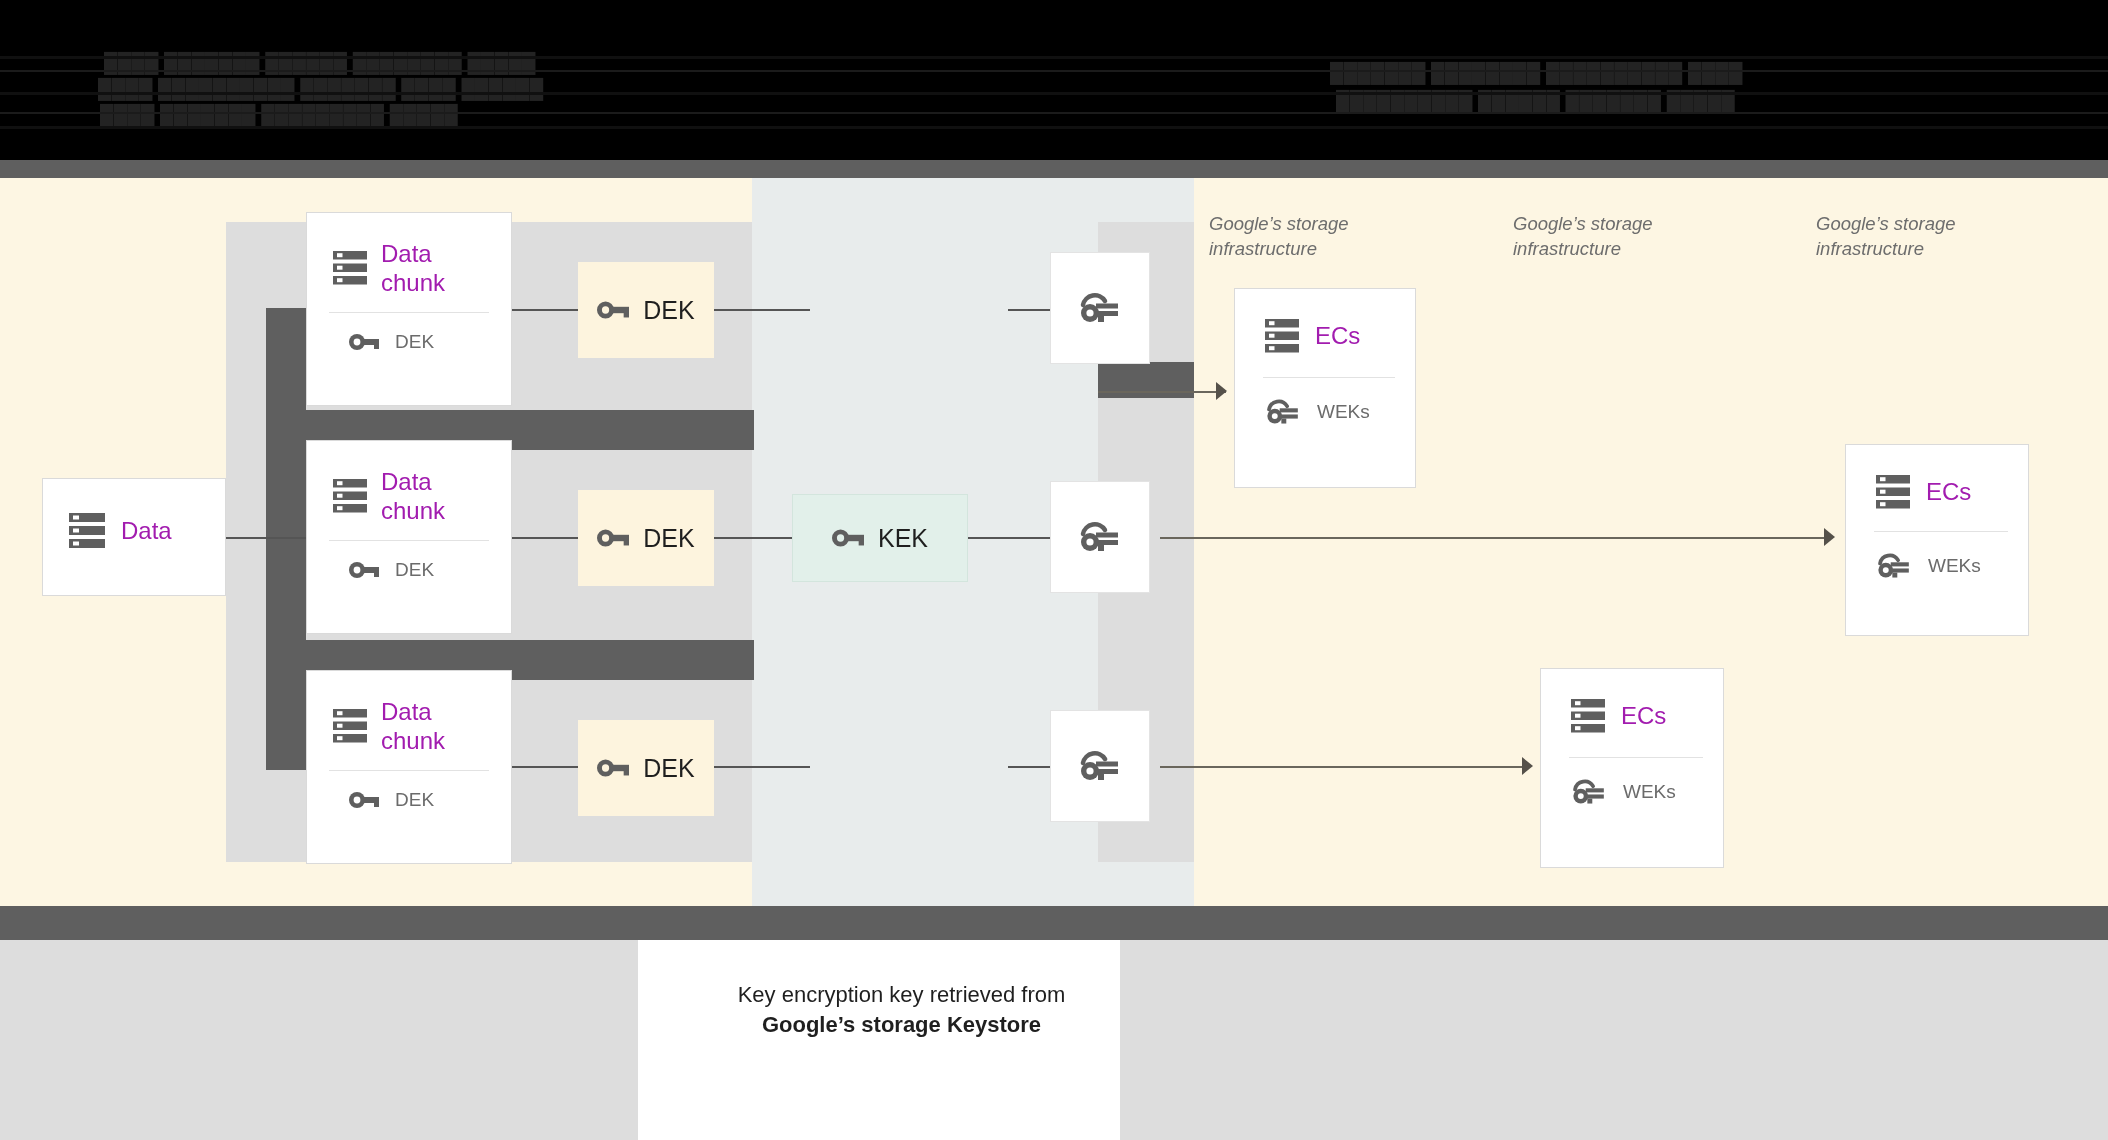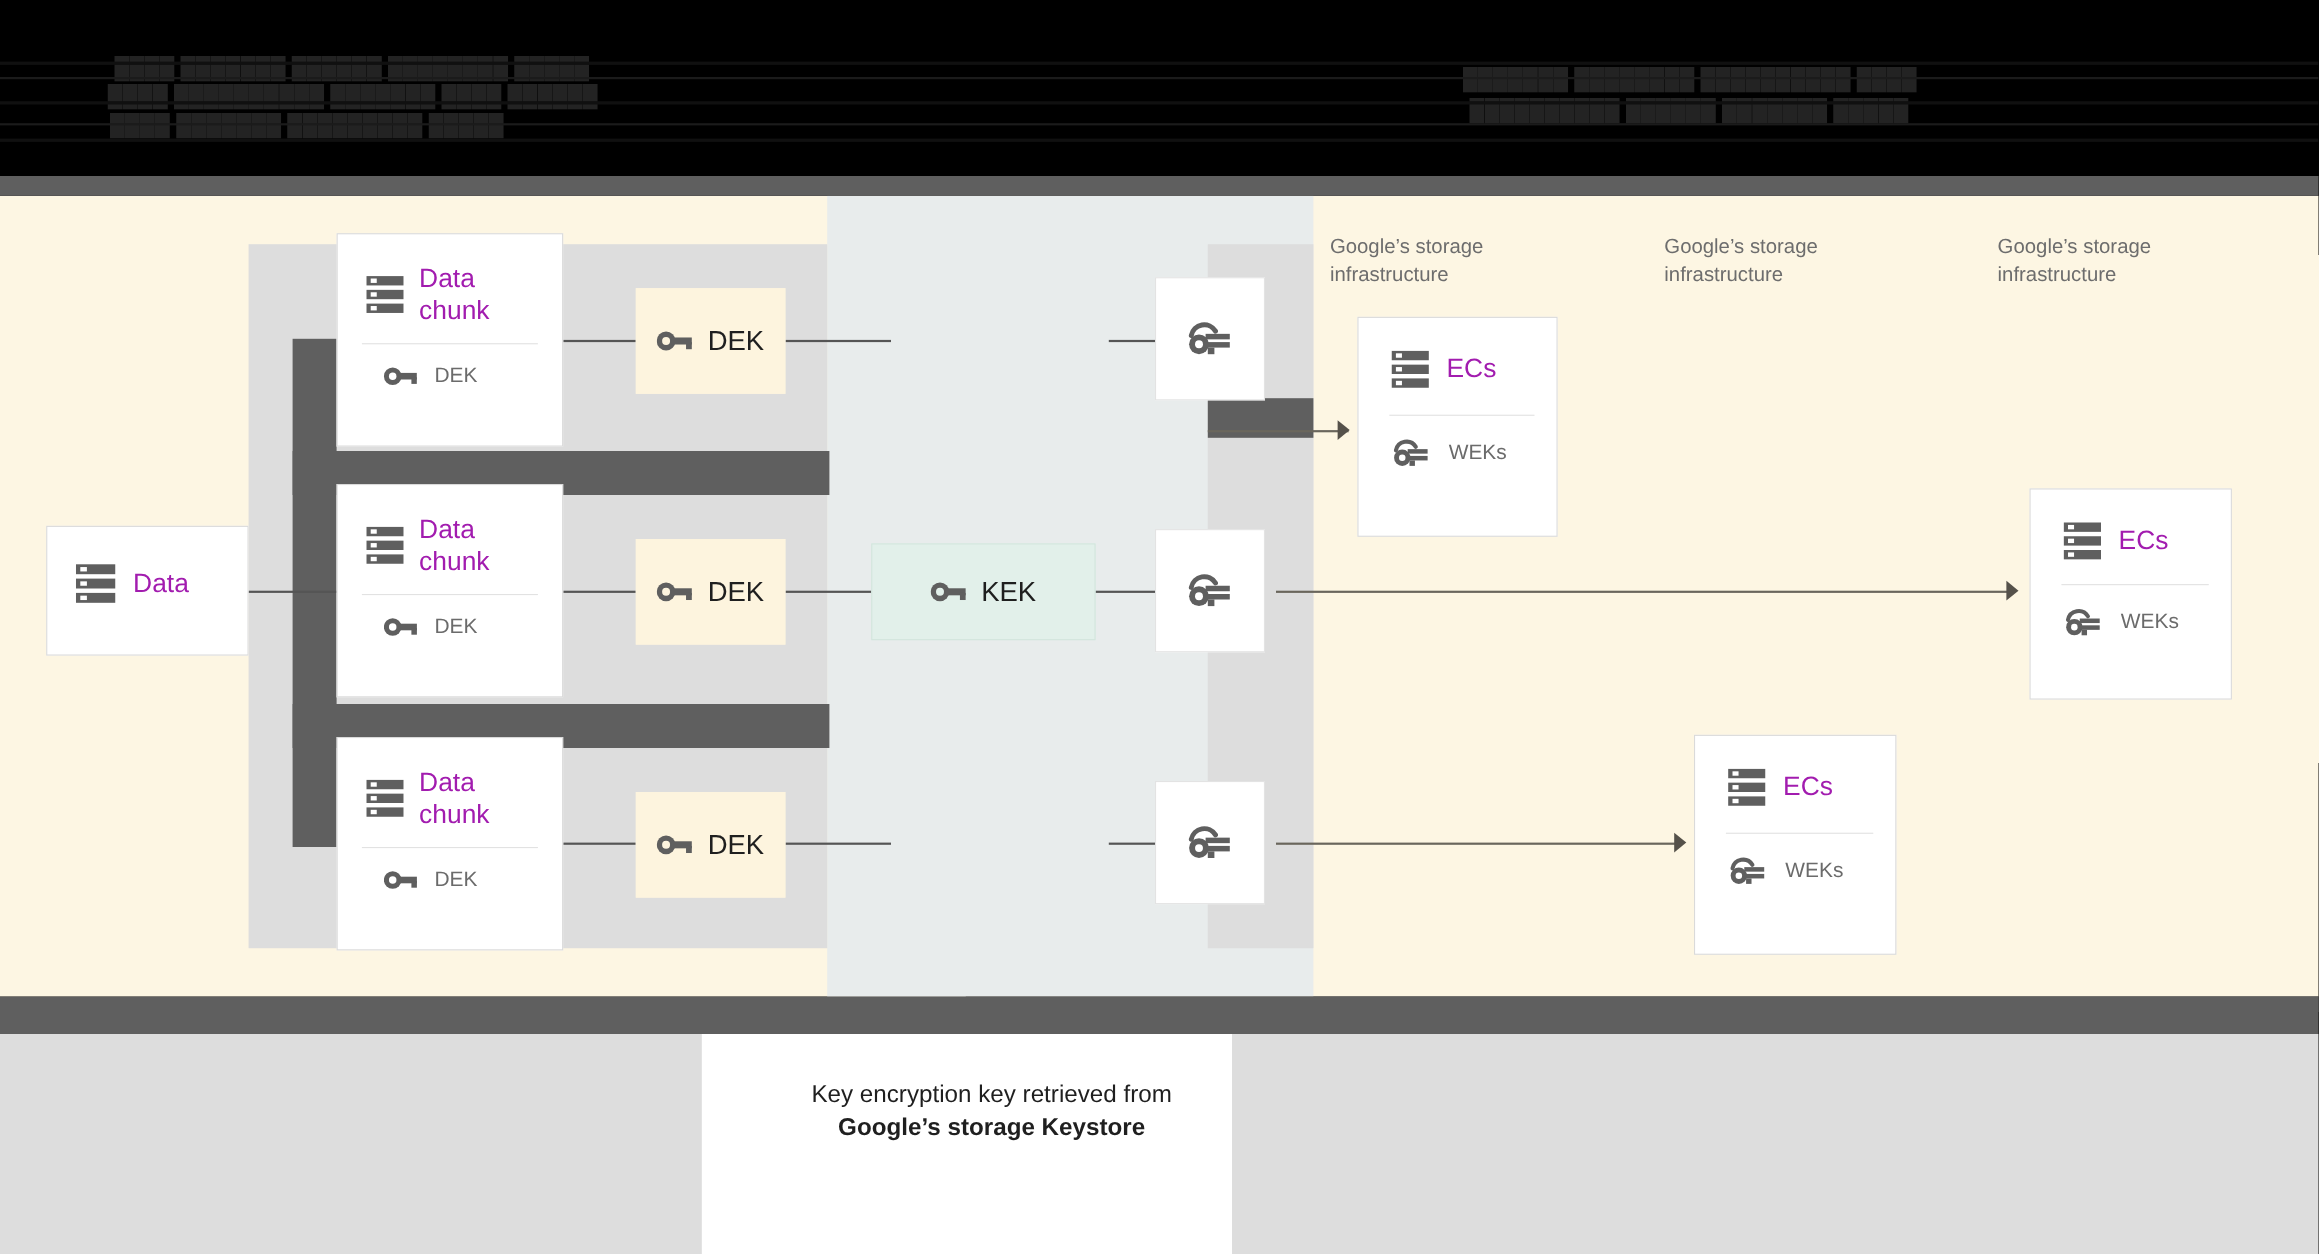--- a/index.html
+++ b/index.html
@@ -28,21 +28,21 @@
   .card-sub{font-size:19px;color:#6b6b6b;}
   .divider{height:1px;background:#e2e2e2;}
 
   .kbox{position:absolute;box-sizing:border-box;display:flex;align-items:center;justify-content:center;gap:14px;}
   .kbox.dek{background:#fdf4de;border:1px solid #fdf4de;}
   .kbox.kek{background:#e2f0ea;border:1px solid #d3e5dd;}
   .kbox .lbl{font-size:25px;color:#1f1f1f;}
   .wkbox{position:absolute;background:#fff;border:1px solid #e3e3e3;box-sizing:border-box;
      display:flex;align-items:center;justify-content:center;}
 
-  .storelbl{position:absolute;font-size:18.5px;color:#6d6d6d;line-height:1.35;white-space:pre-line;}
+  .storelbl{position:absolute;font-size:18.5px;color:#6d6d6d;line-height:1.35;white-space:pre-line;font-style:italic;}
 
   .conn{position:absolute;background:#555;height:2px;}
   .arrowline{position:absolute;height:0;border-top:2px solid #6a665c;}
   .arrowhead{position:absolute;width:0;height:0;border-left:11px solid #55514a;
      border-top:9px solid transparent;border-bottom:9px solid transparent;}
 
   .legend{position:absolute;background:#fff;box-sizing:border-box;text-align:center;}
   .legend .l1{font-size:22px;font-weight:bold;color:#1f1f1f;}
   .legend .l2{font-size:22px;color:#1f1f1f;line-height:1.35;padding-left:45px;}
 
@@ -235,21 +235,21 @@
       <svg width="32" height="22" viewBox="0 0 30 20">
         <circle cx="8" cy="10" r="8" fill="#5f5f5f"></circle>
           <circle cx="8" cy="10" r="3.4" fill="#fdf4de"></circle>
         <rect x="13" y="7" width="17" height="6" fill="#5f5f5f"></rect>
           <rect x="25" y="11" width="5" height="6" fill="#5f5f5f"></rect>
       </svg>
     </span>
     <span class="lbl">DEK</span>
   </div>
 
-  <div class="kbox kek" style="left:792px;top:494px;width:204px;height:88px;">
+  <div class="kbox kek" style="left:792px;top:494px;width:176px;height:88px;">
     <span>
       <svg width="32" height="22" viewBox="0 0 30 20">
         <circle cx="8" cy="10" r="8" fill="#5f5f5f"></circle>
           <circle cx="8" cy="10" r="3.4" fill="#e2f0ea"></circle>
         <rect x="13" y="7" width="17" height="6" fill="#5f5f5f"></rect>
           <rect x="25" y="11" width="5" height="6" fill="#5f5f5f"></rect>
       </svg>
     </span>
     <span class="lbl">KEK</span>
   </div>

